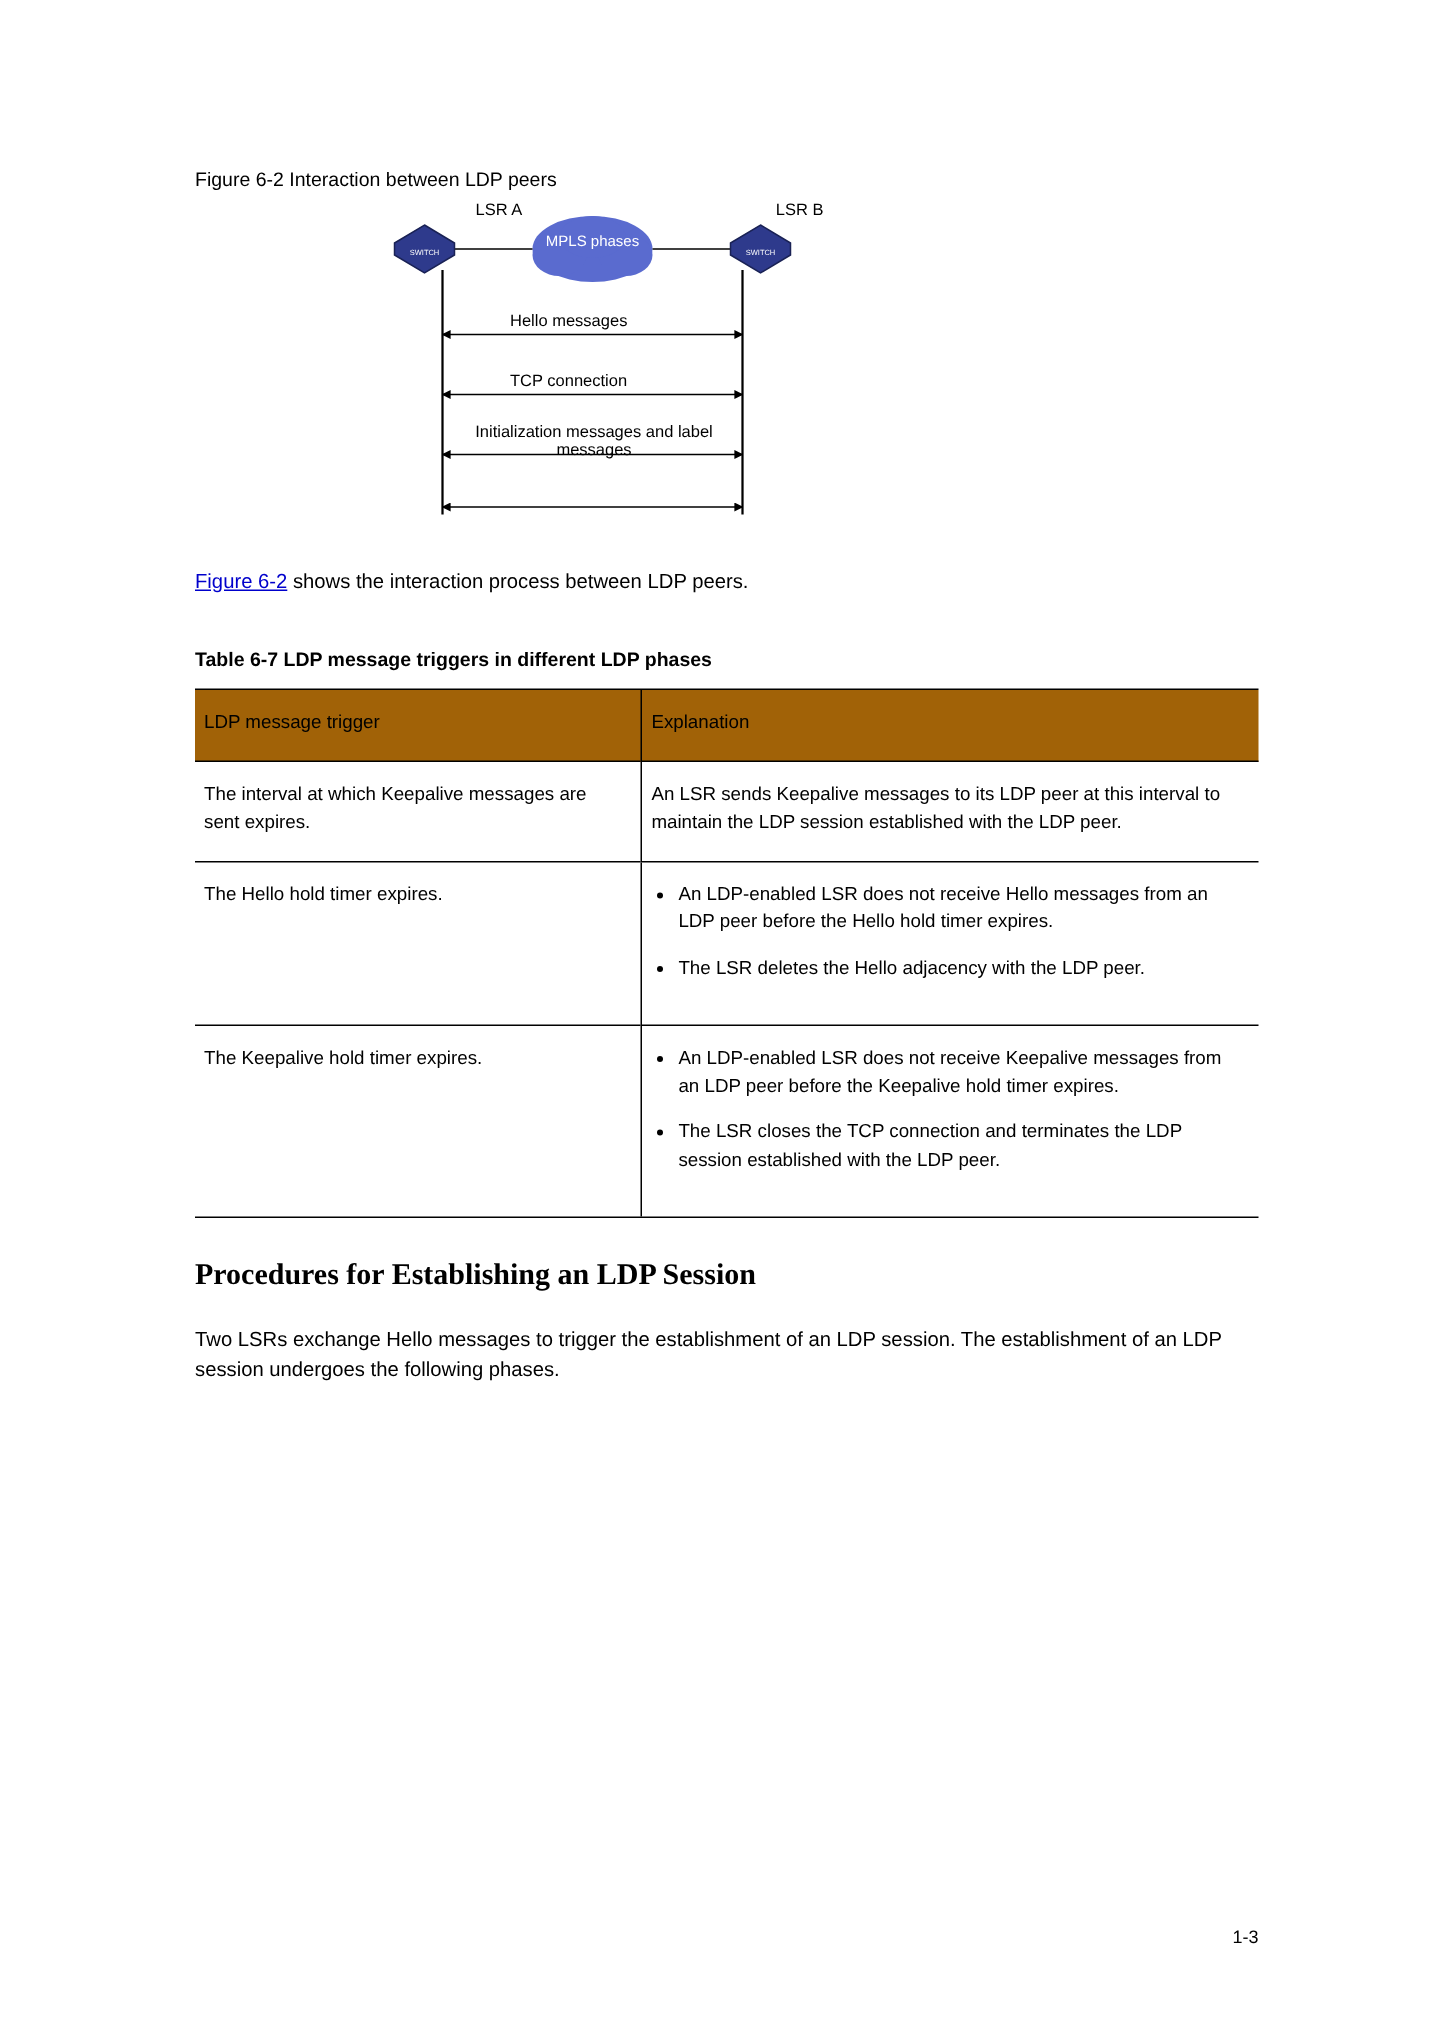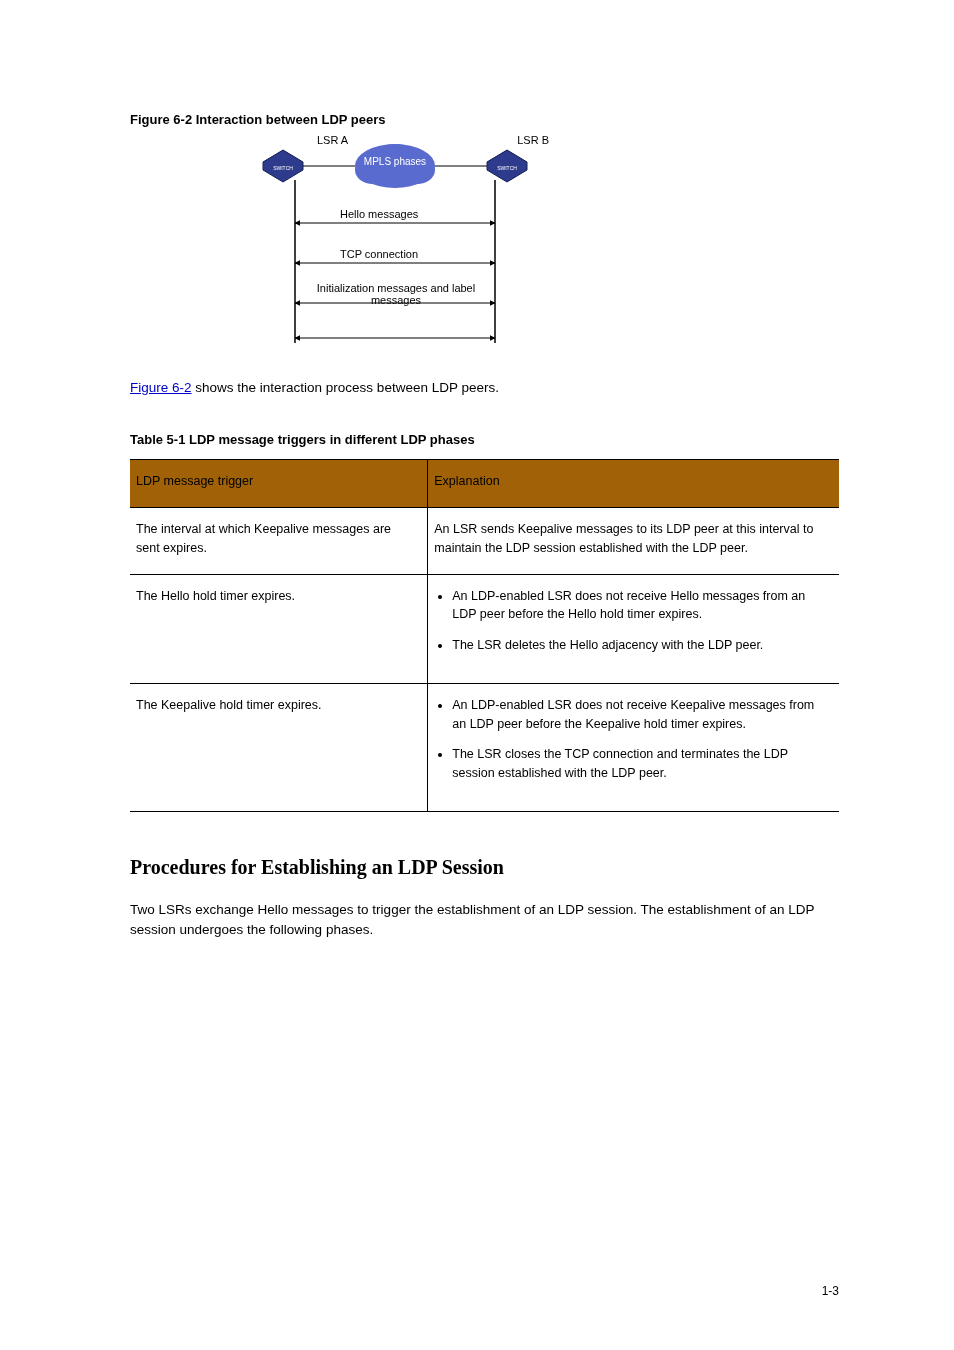--- a/index.html
+++ b/index.html
@@ -13,21 +13,21 @@
   .page {
     position: relative;
     width: 954px;
     height: 1350px;
     box-sizing: border-box;
     padding: 110px 115px 80px 130px;
     font-size: 13.5px;
     line-height: 1.5;
   }
   .fig-label {
-    font-weight: bold;
+    font-weight: normal;
     font-size: 13px;
     margin-bottom: 8px;
   }
   .diagram {
     position: relative;
     width: 300px;
     height: 210px;
     margin: 0 0 30px 115px;
   }
   .diagram svg { display: block; }
@@ -66,21 +66,21 @@
   th.col-explain { padding-left: 14px; }
   ul.inner {
     list-style: disc;
     margin: 0 0 0 18px;
     padding: 0;
   }
   ul.inner li { margin-bottom: 12px; }
   .section-h {
     font-family: "Times New Roman", serif;
     font-size: 20px;
-    margin-top: 40px;
+    margin-top: 23px;
     margin-bottom: 18px;
   }
   .body-p {
     margin: 0 0 30px 0;
   }
   .footer {
     position: absolute;
     bottom: 50px;
     right: 115px;
     font-size: 12px;
@@ -145,21 +145,21 @@
     <div style="position:absolute; left:95px; top:68px; font-size:11px;">Hello messages</div>
     <div style="position:absolute; left:95px; top:108px; font-size:11px;">TCP connection</div>
     <div style="position:absolute; left:56px; top:144px; font-size:11px; width:190px; text-align:center; line-height:1.1;">Initialization messages and label messages</div>
   </div>
 
   <p class="caption">
     <a href="#">Figure 6-2</a><span> shows the interaction process between LDP peers.</span>
   </p>
 
   <div class="tbl-label">
-    <span>Table 5-1</span>
+    <span>Table 6-7</span>
     <span>LDP message triggers in different LDP phases</span>
   </div>
 
   <table class="details">
     <thead>
       <tr>
         <th class="col-trigger">LDP message trigger</th>
         <th class="col-explain">Explanation</th>
       </tr>
     </thead>

